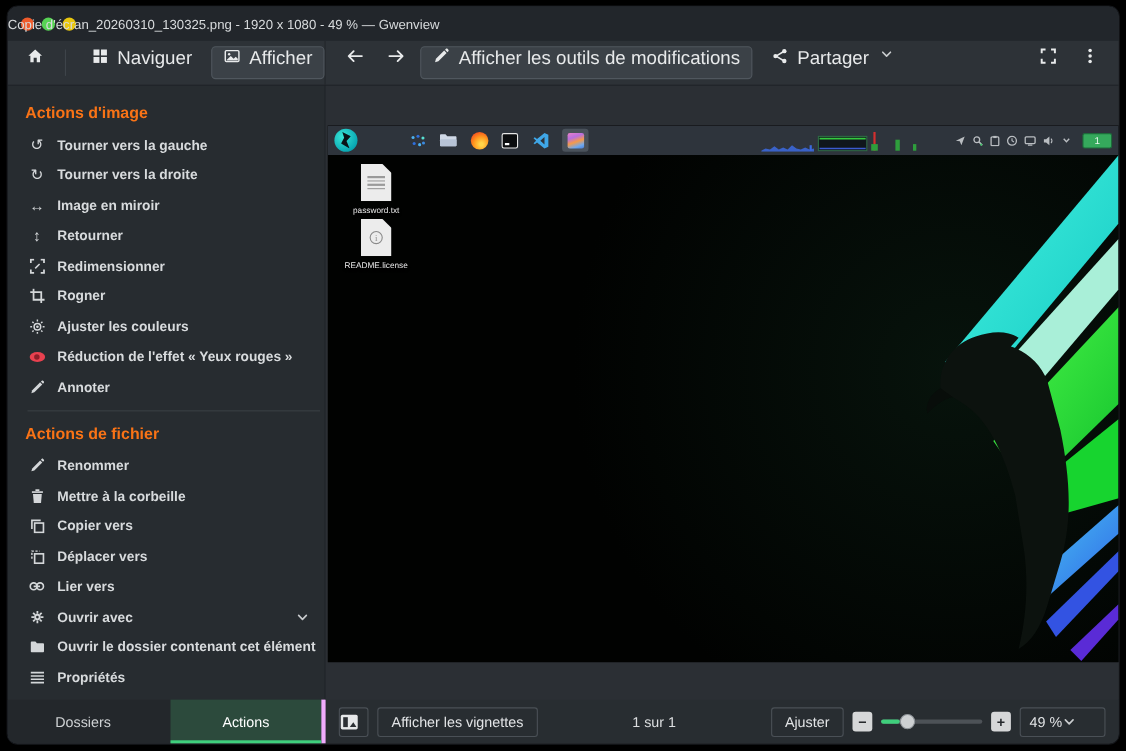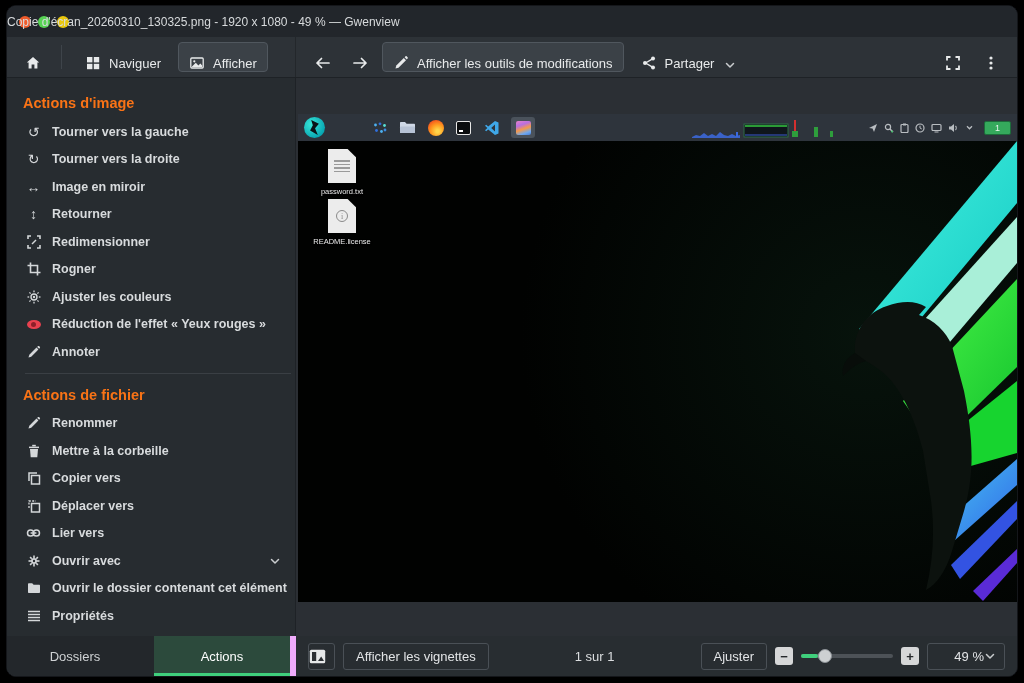--- a/index.html
+++ b/index.html
@@ -19,22 +19,22 @@
   .tl-max   { background:#e9c70e; }
   .title-text { position:absolute; left:0; right:0; text-align:left;
                 color:#d7dadc; font-size:12px; pointer-events:none; }
 
   
   .toolbar { height:41px; background:#2d3237; display:flex; align-items:center;
              border-bottom:1px solid #1e2226; flex:0 0 auto; }
   .tb-left { width:289px; height:100%; display:flex; align-items:center;
              border-right:1px solid #23272b; padding-left:10px; gap:6px; flex:0 0 auto; }
   .tb-right { flex:1; display:flex; align-items:center; padding:0 10px; gap:6px; height:100%; }
-  .tb-btn { display:flex; align-items:flex-end; gap:8px; height:30px; padding:0 10px;
-            border-radius:4px; color:#e8eaeb; font-size:13px; border:1px solid transparent; }
+  .tb-btn { display:flex; align-items:flex-start; gap:8px; height:30px; padding:0 10px;
+            border-radius:4px; color:#e8eaeb; font-size:17px; border:1px solid transparent; }
   .tb-btn.active { background:#3b4147; border-color:#50575e; }
   .icon-btn { width:32px; justify-content:center; padding:0; }
   .tb-sep { width:1px; height:24px; background:#3e444a; margin:0 6px; }
   .spacer { flex:1; }
   svg.icn { display:block; }
   .chev { margin-left:2px; }
 
   
   .main { flex:1; display:flex; min-height:0; }
   .sidebar { width:289px; background:#272c30; border-right:1px solid #1e2226;
@@ -98,21 +98,21 @@
   .page .info { width:12px; height:12px; border:1.3px solid #8a8a8a; border-radius:50%;
                 color:#8a8a8a; font-size:8px; line-height:12px; text-align:center;
                 font-family:"Liberation Serif",serif; }
   .dfile-label { margin-top:4px; font-size:7.5px; color:#e8e8e8; text-shadow:0 1px 2px #000; }
 
   .bird-svg { position:absolute; right:0; top:0; }
 
   
   .bottombar { height:40px; display:flex; flex:0 0 auto; background:#282d31; }
   .tabbar { width:289px; display:flex; align-items:stretch; background:#23272b;
-            border-right:6px solid #f0abfc; flex:0 0 auto;gap:11px; }
+            border-right:4px solid #f0abfc; flex:0 0 auto;gap:11px; }
   .tab { flex:1; display:flex; align-items:center; justify-content:center;
          color:#cfd2d4; font-size:13px; position:relative; }
   .tab + .tab::before { content:""; position:absolute; left:0; top:8px; bottom:8px;
                         width:1px; background:#3a3f44; }
   .tab.active { background:#2c4a3c; color:#ffffff; }
   .tab.active::before { display:none; }
   .tab.active::after { content:""; position:absolute; left:0; right:0; bottom:0;
                        height:3px; background:#3fcf7c; }
 
   .statusbar { flex:1; display:flex; align-items:center; padding:0 12px; gap:8px; }
@@ -126,21 +126,21 @@
               align-items:center; justify-content:center; line-height:1; }
   .slider { width:92px; height:18px; position:relative; }
   .slider .track { position:absolute; left:0; right:0; top:7px; height:4px;
                    border-radius:2px; background:#4d5257; }
   .slider .fill { position:absolute; left:0; width:18%; top:7px; height:4px;
                   border-radius:2px; background:#3fcf7c; }
   .slider .handle { position:absolute; left:18%; top:2px; width:14px; height:14px;
                     border-radius:50%; background:#cdd0d2; border:1px solid #8d9297; }
   .zoom-select { width:78px; height:27px; border:1px solid #4a5056; border-radius:3px;
                  color:#e2e4e6; font-size:13px; display:flex; align-items:center;
-                 padding:0 8px; justify-content:flex-end; }
+                 padding:0 8px; justify-content:flex-start; }
 </style>
 </head>
 <body>
 
 <div class="window">
 
   <div class="titlebar">
     <div class="tl-group">
       <span class="tl tl-close"></span>
       <span class="tl tl-min"></span>

